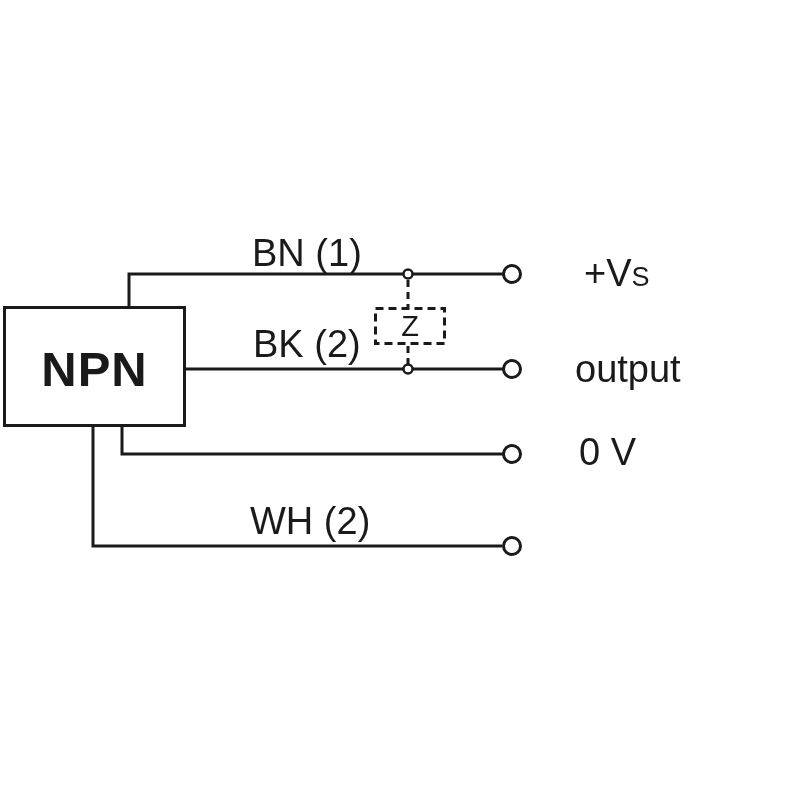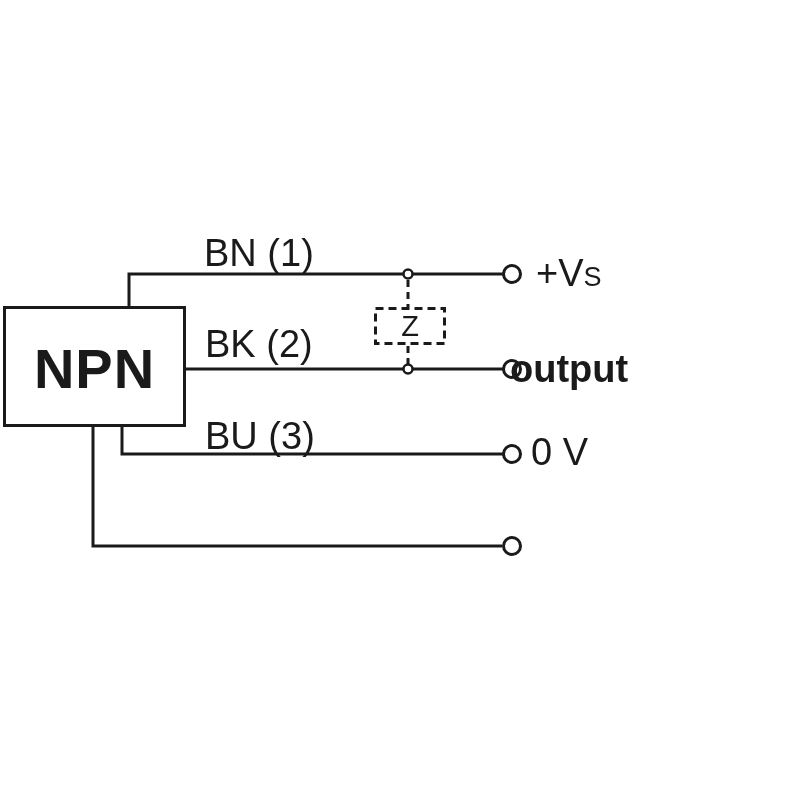--- a/index.html
+++ b/index.html
@@ -22,39 +22,40 @@
     top: 0;
     width: 800px;
     height: 800px;
   }
   .lbl {
     position: absolute;
     font-size: 38px;
     line-height: 1;
     white-space: nowrap;
     color: #1a1a1a;
+    margin-left: 48px;
   }
   .lbl-small {
     font-size: 27px;
   }
   .device-box {
     position: absolute;
     left: 3px;
     top: 306px;
     width: 183px;
     height: 121px;
     border: 3px solid #1a1a1a;
     box-sizing: border-box;
     display: flex;
     align-items: center;
     justify-content: center;
     background: #ffffff;
   }
   .device-label {
-    font-size: 56px;
+    font-size: 49px;
     font-weight: bold;
     letter-spacing: 1px;
     line-height: 1;
     padding-top: 5px;
   }
   .impedance-label-wrap {
     position: absolute;
     left: 374px;
     top: 307px;
     width: 72px;
@@ -67,21 +68,21 @@
     font-size: 29px;
     line-height: 1;
   }
   
   .lbl-bn  { left: 204px; top: 234px; }
   .lbl-bk  { left: 205px; top: 325px; }
   .lbl-bu  { left: 205px; top: 417px; }
   .lbl-wh  { left: 202px; top: 502px; }
   
   .lbl-vs  { left: 536px; top: 254px; }
-  .lbl-out { left: 510px; top: 350px; font-weight: bold; }
+  .lbl-out { left: 527px; top: 350px; }
   .lbl-0v  { left: 531px; top: 433px; text-align: right; }
   .lbl-ctl { left: 524px; top: 523px; }
 </style>
 </head>
 <body>
 
 <div class="canvas">
 
   <svg class="wires-svg" viewBox="0 0 800 800" xmlns="http://www.w3.org/2000/svg">
 
@@ -106,21 +107,21 @@
   <div class="device-box">
     <span class="device-label">NPN</span>
   </div>
 
   <div class="impedance-label-wrap">
     <span class="impedance-label">Z</span>
   </div>
 
   <div class="lbl lbl-bn">BN (1)</div>
   <div class="lbl lbl-bk">BK (2)</div>
-  <div class="lbl lbl-bu">BU (3)</div>
+  <div class="lbl lbl-wh">WH (2)</div>
 
   <div class="lbl lbl-vs">
     <span>+V</span><span class="lbl-small">S</span>
   </div>
   <div class="lbl lbl-out">output</div>
   <div class="lbl lbl-0v">0 V</div>
 
 </div>
 
 </body></html>

